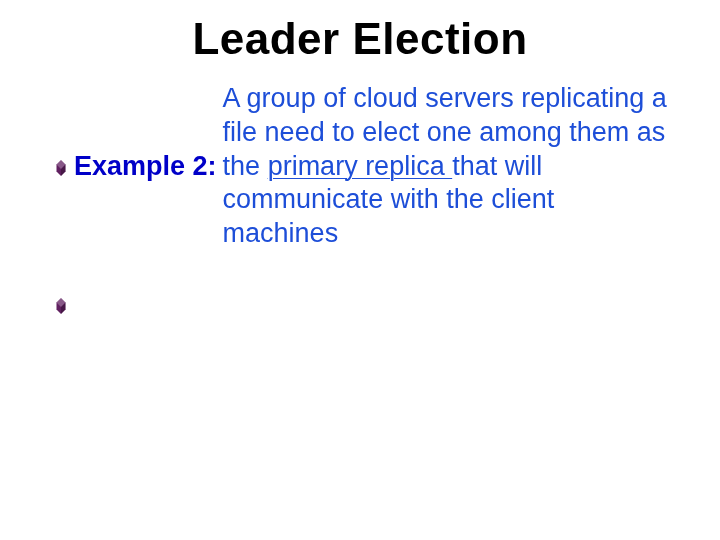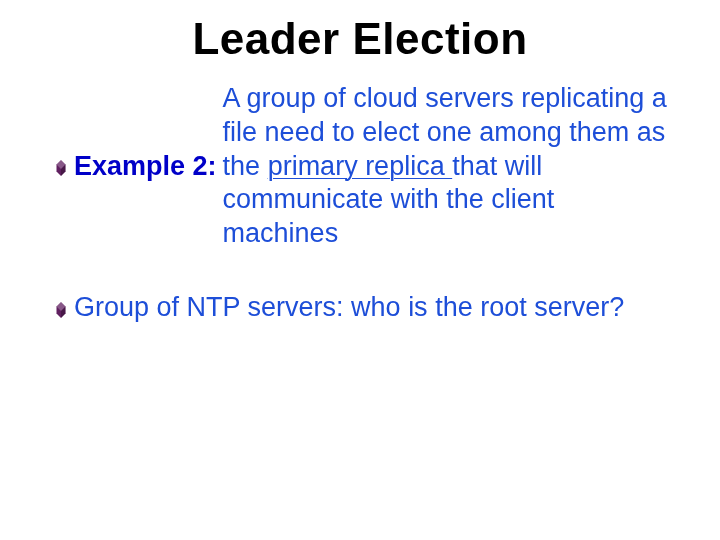--- a/index.html
+++ b/index.html
@@ -85,17 +85,16 @@
     </div>
 
     <div class="item">
       <span class="bullet">
         <svg viewBox="0 0 20 20" width="18" height="18">
           <path d="M10 1 L15 6 L15 14 L10 19 L5 14 L5 6 Z" fill="#602060"></path>
           <path d="M10 1 L15 6 L10 11 L5 6 Z" fill="rgba(255,255,255,0.25)"></path>
           <path d="M10 11 L15 6 L15 14 L10 19 Z" fill="rgba(0,0,0,0.25)"></path>
         </svg>
       </span>
-      <span class="desc"><span>Group of NTP servers: who is the root server?</span><span class="underline"></span><span></span></span>
     </div>
 
   </div>
 </div>
 
 </body></html>

